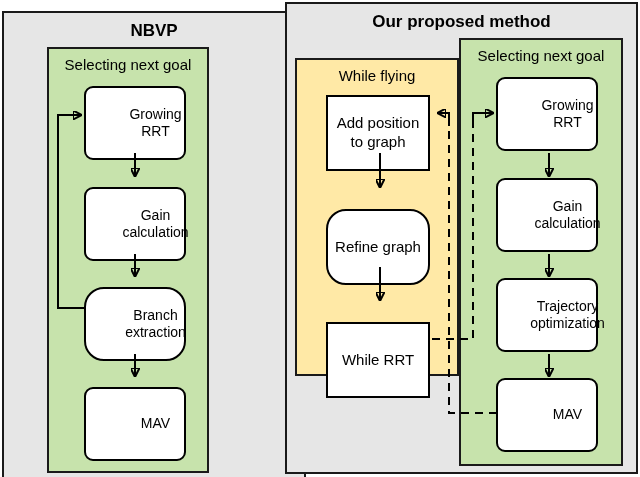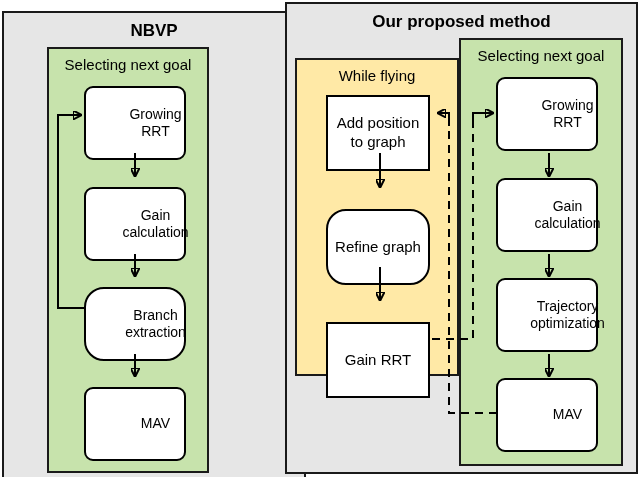--- a/index.html
+++ b/index.html
@@ -63,21 +63,21 @@
   <div class="outer-panel" style="left:285px;top:2px;width:353px;height:472px;">
     <div class="panel-title">Our proposed method</div>
 
     <div class="sub-panel yellow" style="left:8px;top:34px;width:164px;height:318px;margin-top:20px;">
       <div class="section-title">While flying</div>
 
       <div class="node square" style="left:29px;top:35px;width:104px;height:76px;">Add position to graph</div>
 
       <div class="node square" style="left:29px;top:149px;width:104px;height:76px;border-radius:20px;">Refine graph</div>
 
-      <div class="node square" style="left:29px;top:262px;width:104px;height:76px;">Gain RRT</div>
+      <div class="node square" style="left:29px;top:262px;width:104px;height:76px;">While RRT</div>
     </div>
 
     <div class="sub-panel green" style="left:172px;top:34px;width:164px;height:428px;">
       <div class="section-title">Selecting next goal</div>
 
       <div class="node rounded" style="left:35px;top:37px;width:102px;height:74px;">Growing RRT</div>
 
       <div class="node rounded" style="left:35px;top:138px;width:102px;height:74px;">Gain calculation</div>
 
       <div class="node rounded" style="left:35px;top:238px;width:102px;height:74px;">Trajectory optimization</div>

